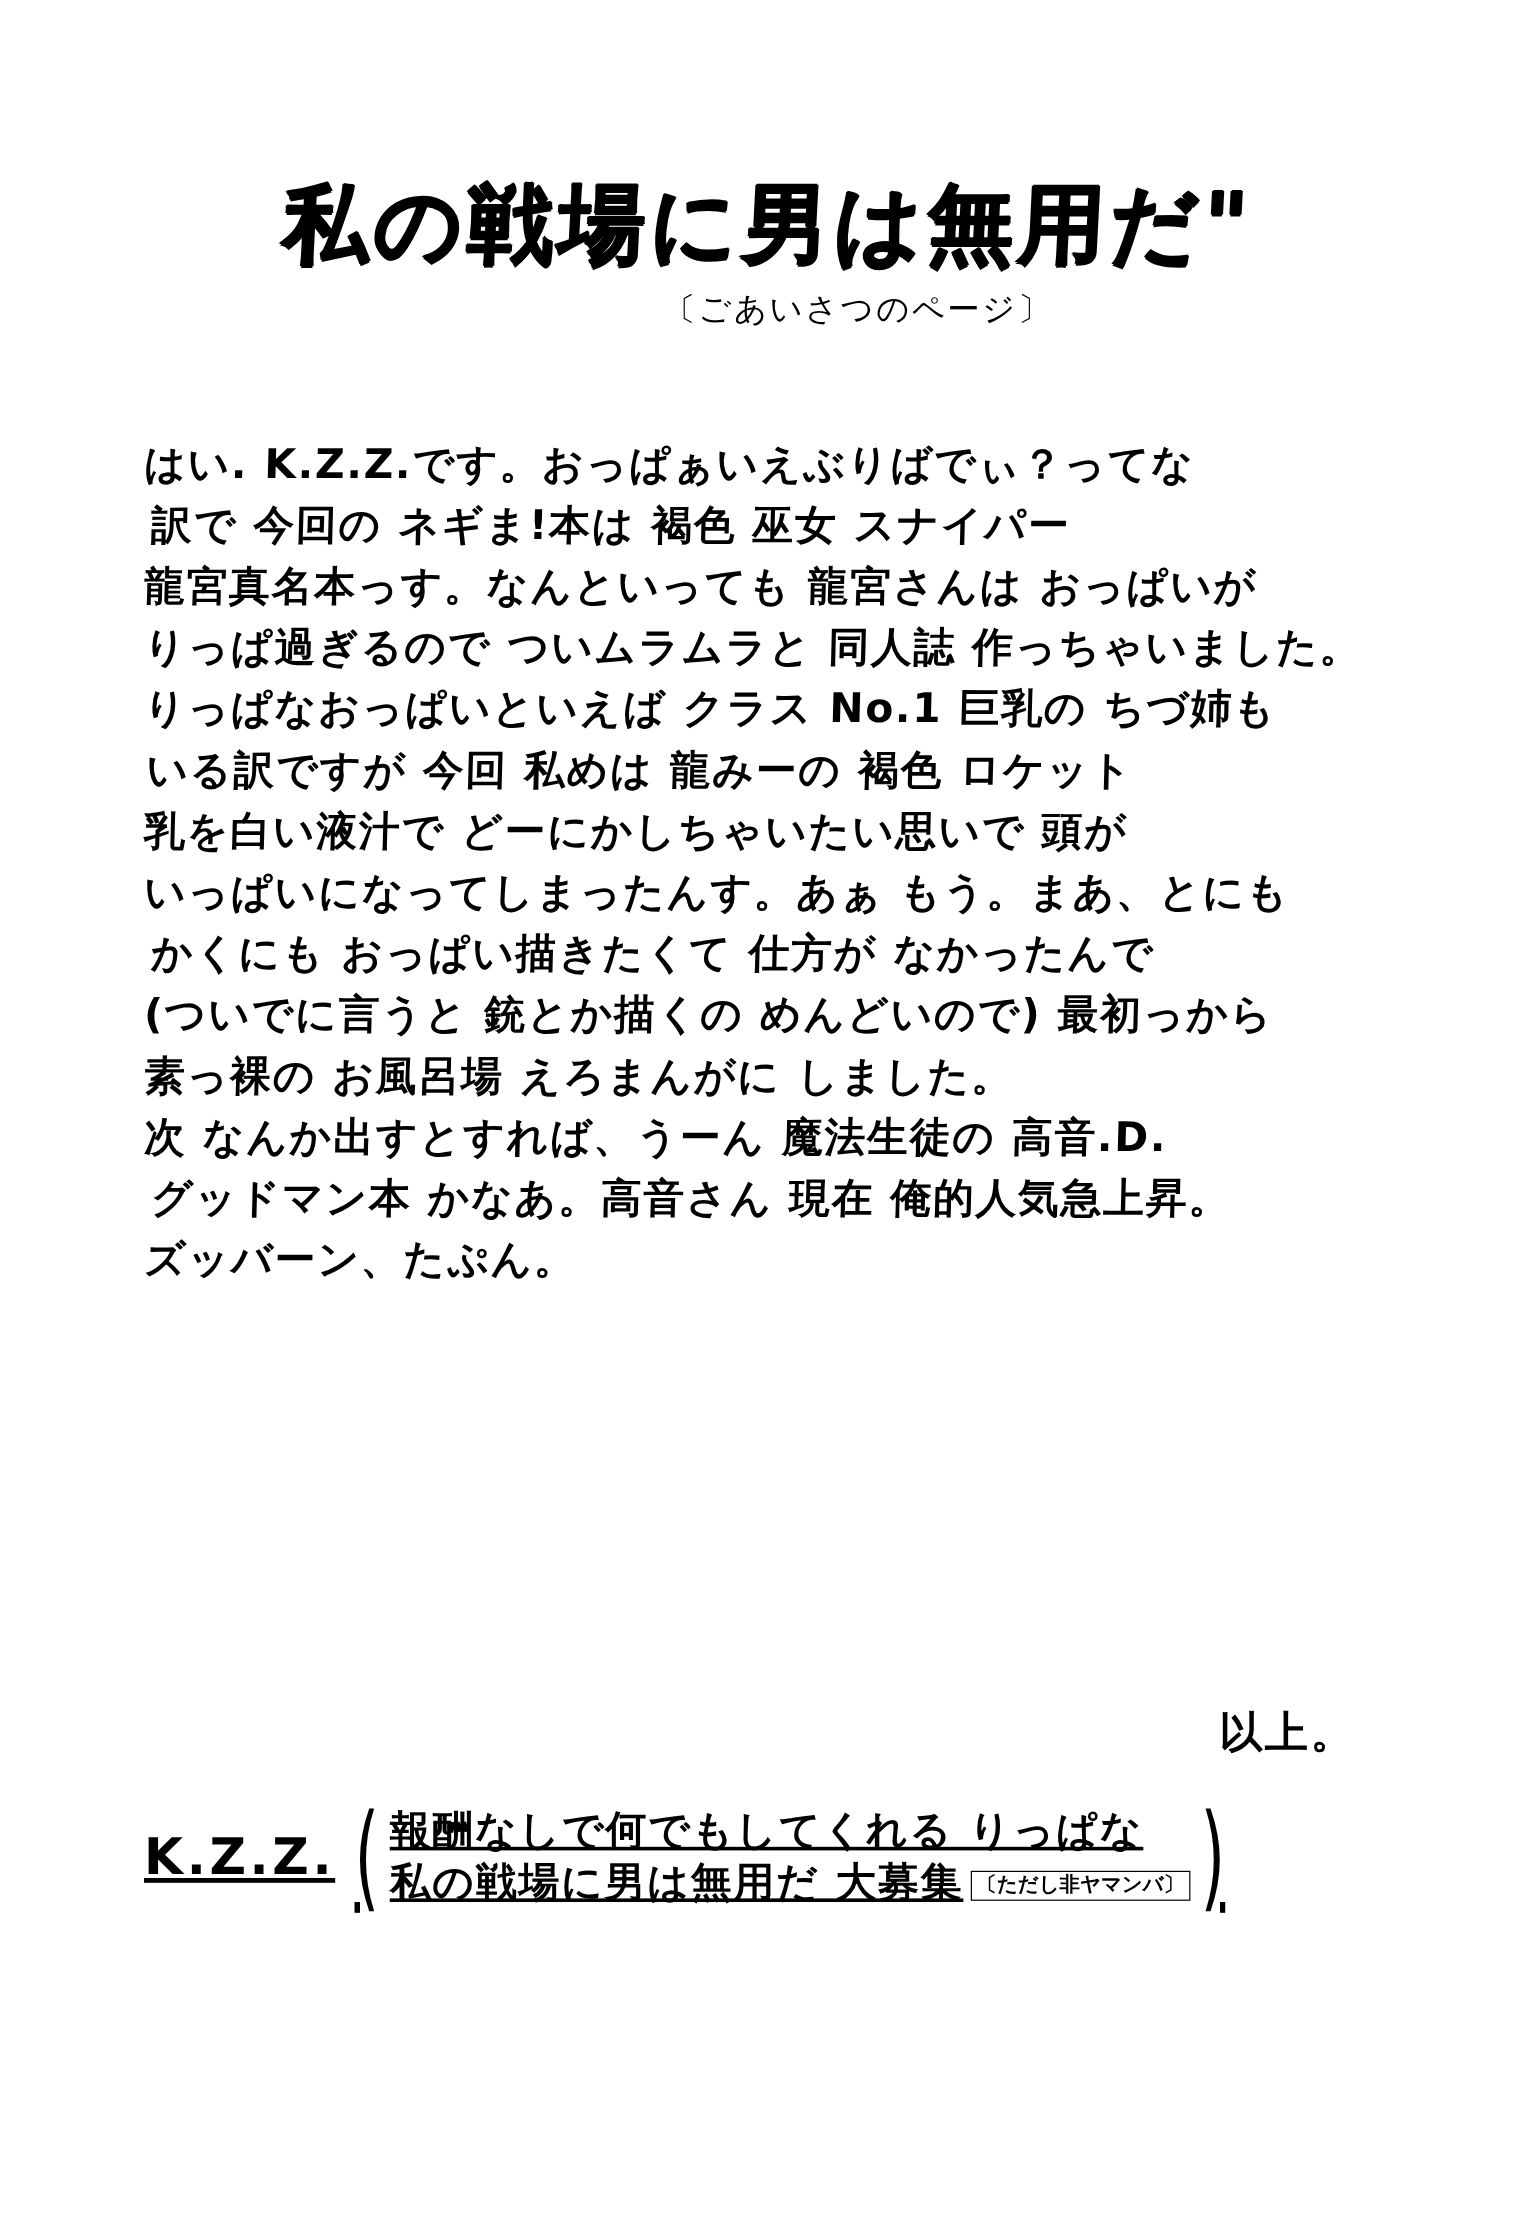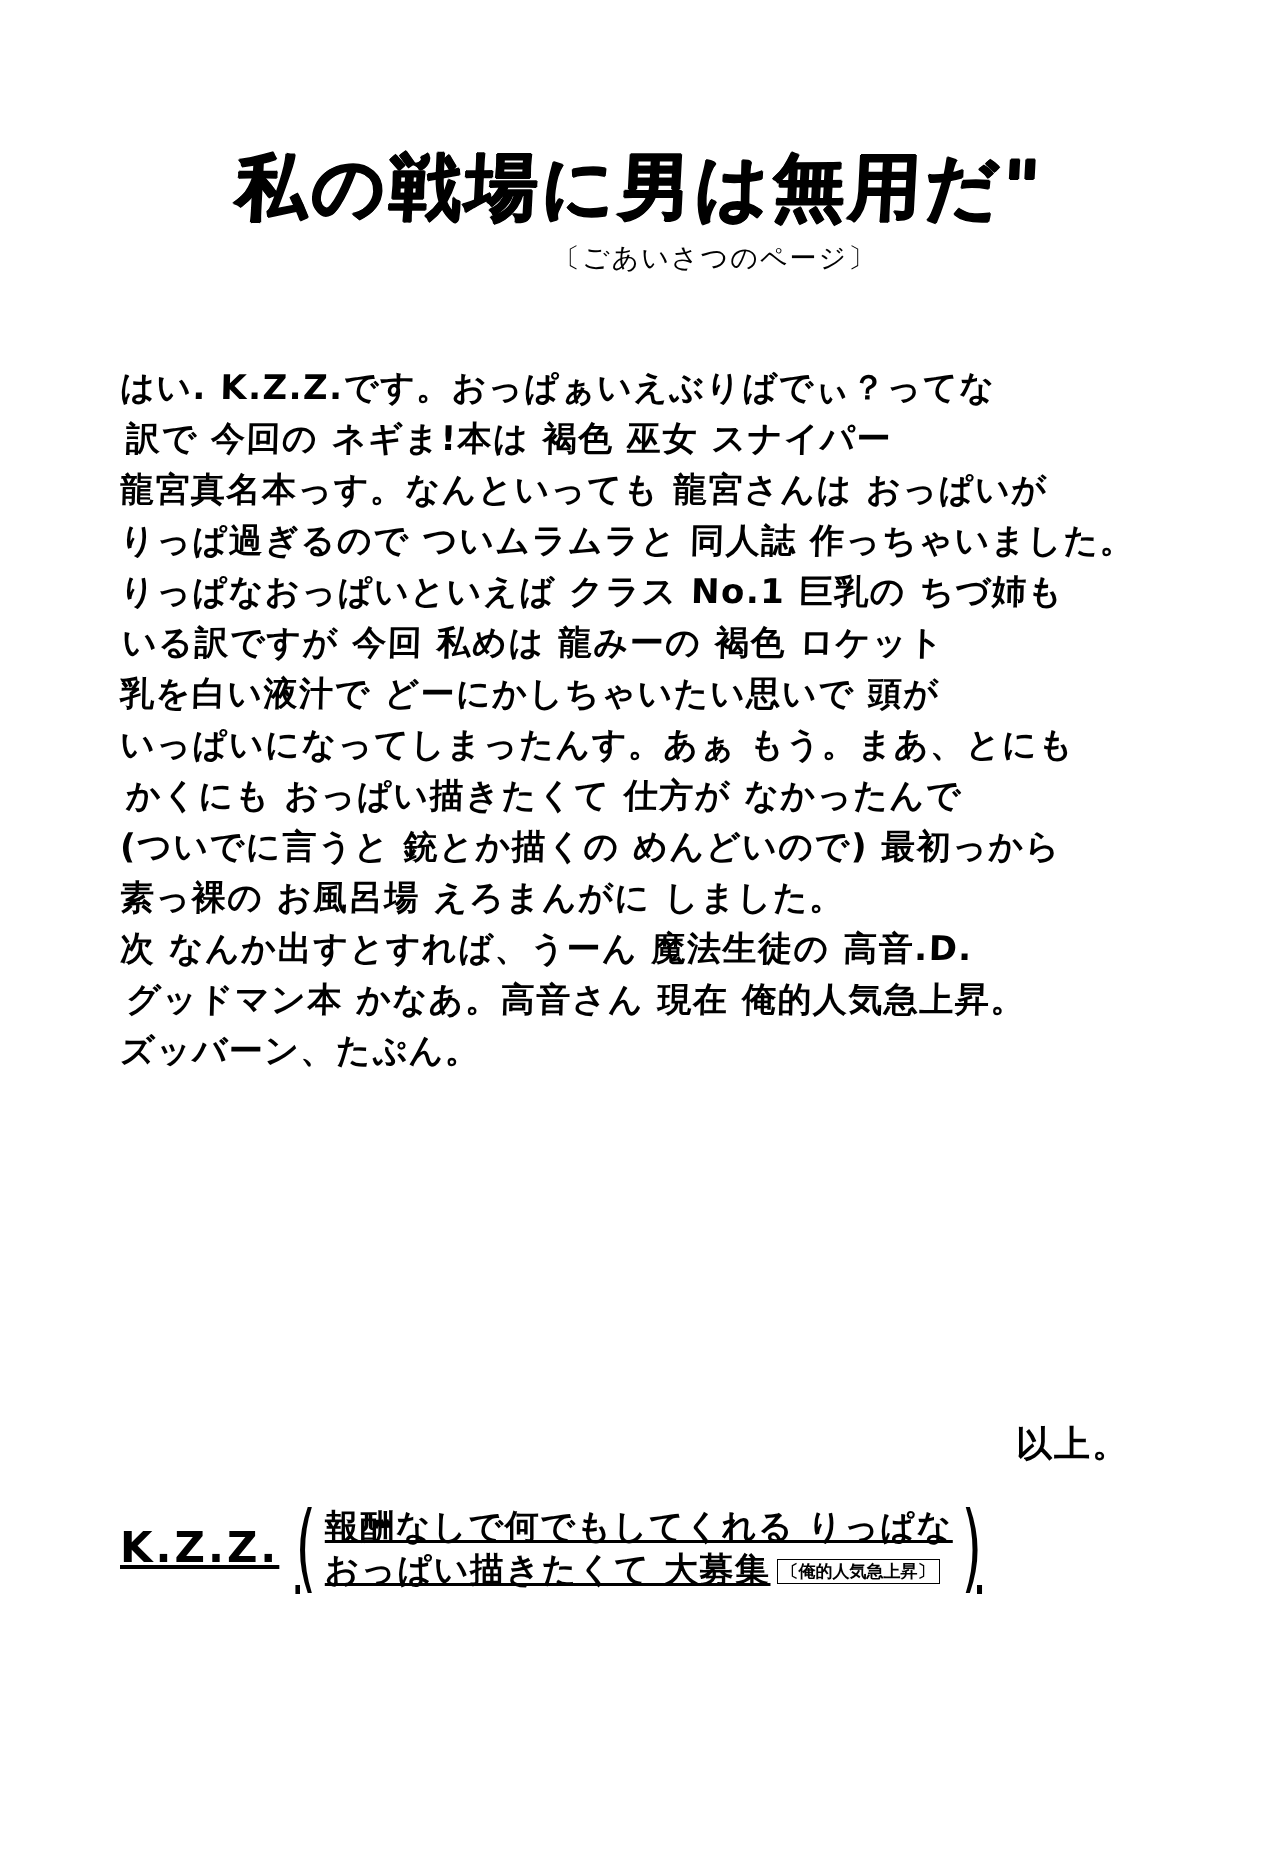--- a/index.html
+++ b/index.html
@@ -174,20 +174,20 @@
 
   <div class="closing">以上。</div>
 
   <div class="signature-block">
     <div class="sig-row">
       <span class="sig-name">K.Z.Z.</span>
       <span class="sig-paren">(</span>
       <span class="sig-lines">
         <span class="sig-line">報酬なしで何でもしてくれる りっぱな</span>
         <span class="sig-line">
-          <span>おっぱい描きたくて 大募集</span><span class="sig-note">〔俺的人気急上昇〕</span>
+          <span>私の戦場に男は無用だ 大募集</span><span class="sig-note">〔ただし非ヤマンバ〕</span>
         </span>
       </span>
       <span class="sig-paren">)</span>
     </div>
   </div>
 
 </div>
 
 </body></html>

